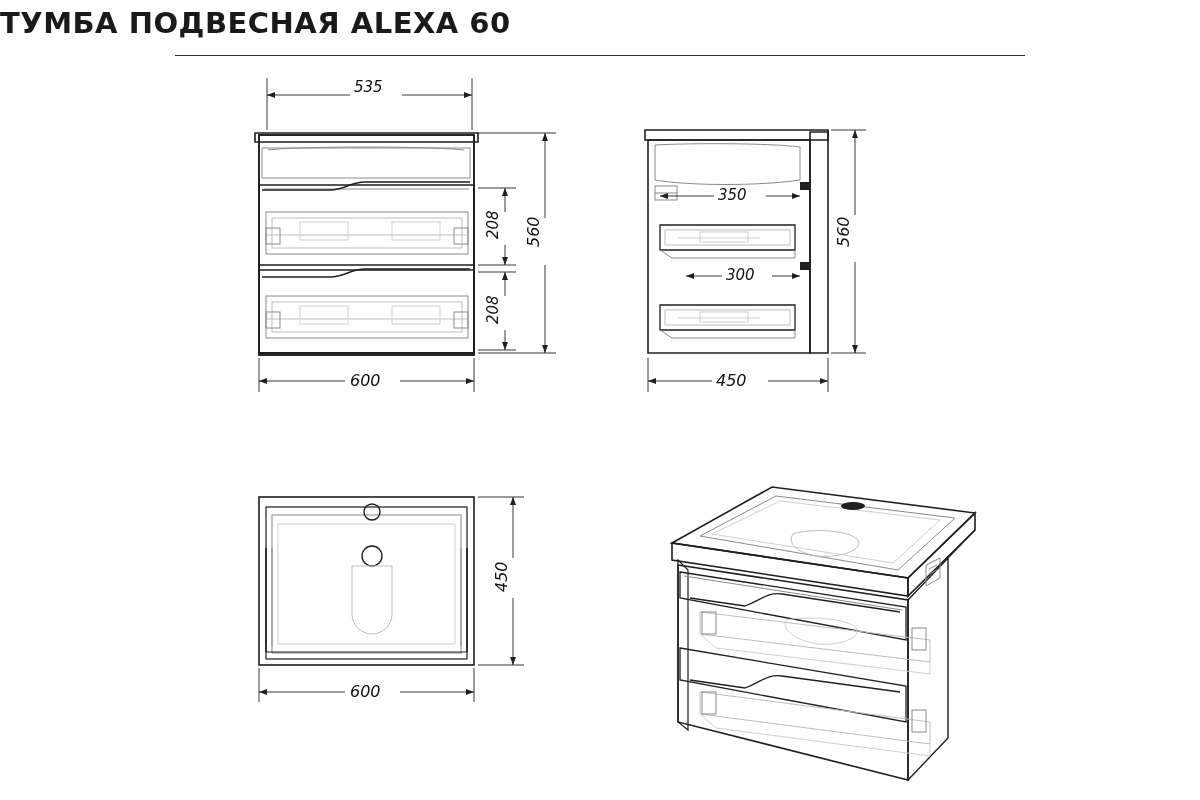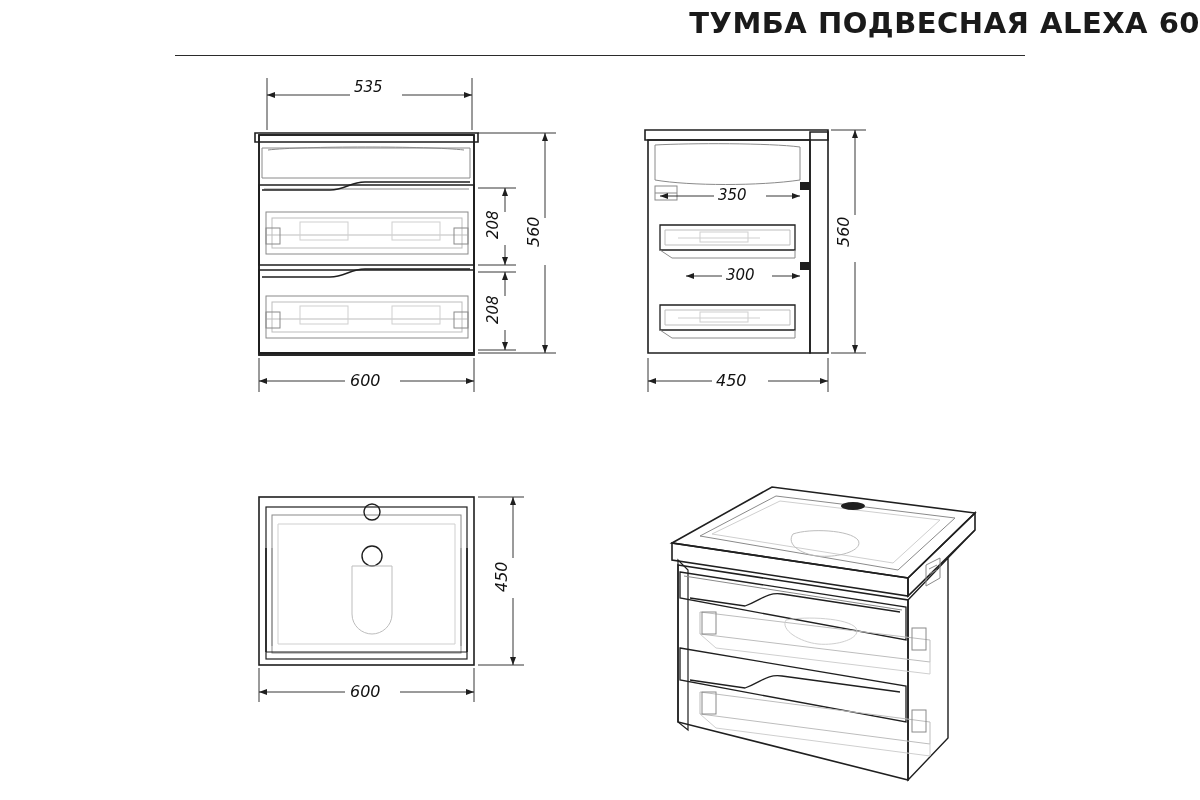--- a/index.html
+++ b/index.html
@@ -18,21 +18,21 @@
   #stage {
     position: relative;
     width: 1200px;
     height: 800px;
   }
   #title {
     position: absolute;
     left: 0;
     top: 6px;
     width: 1200px;
-    text-align: right;
+    text-align: left;
     font-size: 29px;
     font-weight: bold;
     letter-spacing: 0.5px;
     white-space: nowrap;
   }
   #title-rule {
     position: absolute;
     left: 175px;
     top: 55px;
     width: 850px;

